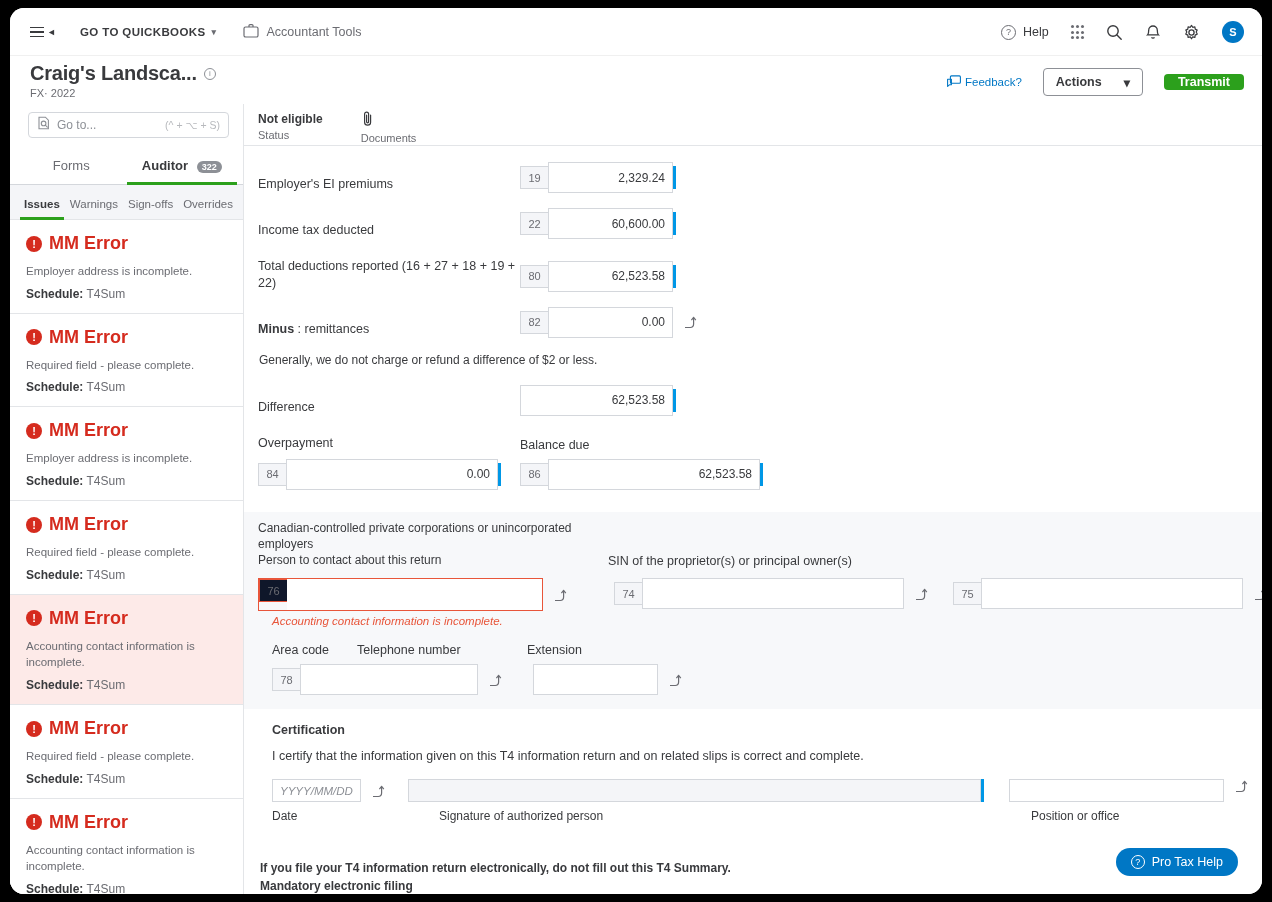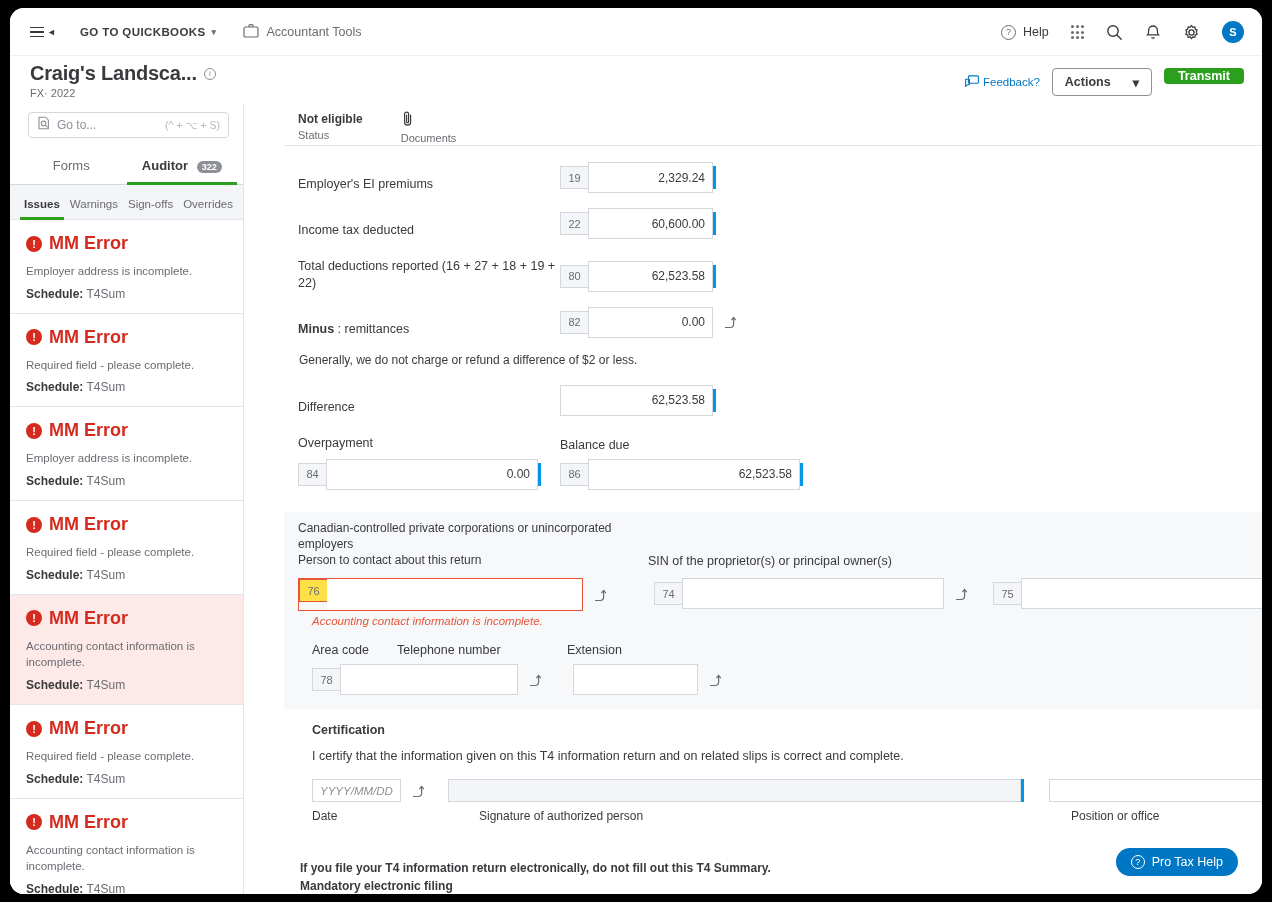--- a/index.html
+++ b/index.html
@@ -97,21 +97,21 @@
   }
   .info-circ {
     width: 12px; height: 12px; border-radius: 50%;
     border: 1px solid #8d9096; color: #8d9096;
     font-size: 8px; line-height: 10px; text-align: center;
     font-weight: normal;
   }
   .page-sub { font-size: 11px; color: #6b6c72; margin-top: 2px; }
   .title-right {
     margin-left: auto;
-    display: flex; gap: 12px;
+    display: flex; align-items: center; gap: 21px;
     padding-top: 6px;
   }
   .feedback {
     font-size: 11.5px; color: #0077c5; cursor: pointer;
     display: flex; align-items: center; gap: 4px;
   }
   .btn-actions {
     min-width: 100px; height: 28px;
     border: 1px solid #8d9096; border-radius: 4px;
     background: #fff; color: #393a3d;
@@ -122,21 +122,21 @@
   .btn-transmit {
     min-width: 72px; height: 16px;
     background: #2ca01c; color: #fff;
     border: none; border-radius: 4px;
     font-size: 12.5px; font-weight: bold;
     display: flex; align-items: center; justify-content: center;
     padding: 0 14px; cursor: pointer;
   }
 
   
-  .body-row { flex: 1 1 auto; display: flex; min-height: 0; gap: 40px; }
+  .body-row { flex: 1 1 auto; display: flex; min-height: 0; }
 
   
   .sidebar {
     flex: 0 0 222px;
     display: flex; flex-direction: column;
     border-right: 1px solid #e3e5e8;
     background: #fff;
     min-height: 0;
   }
   .goto-wrap { padding: 8px 14px 10px 18px; }
@@ -280,21 +280,21 @@
   .sublabel { font-size: 12.5px; color: #393a3d; }
 
   .contact-block {
     background: #f7f8fa;
     margin: 0 -22px 0 -14px;
     padding: 8px 22px 14px 14px;
   }
   .errorbox {
     border: 1.5px solid #e8553a !important;
   }
-  .errorbox .boxnum { border-color: #e8553a; border-right: none; background: #fde047; }
+  .errorbox .boxnum { border-color: #e8553a; border-right: none; background: #0f172a; }
   .err-inline {
     font-size: 11.5px; color: #e8553a;
     font-style: italic;
     margin: 4px 0 0 14px;
   }
 
   .cert-title { font-size: 12.5px; font-weight: bold; color: #393a3d; margin: 14px 0 12px 14px; }
   .cert-text { font-size: 12.5px; color: #393a3d; margin: 0 0 16px 14px; }
   .cert-row { display: flex; align-items: center; margin-left: 14px; }
   .cert-date {

